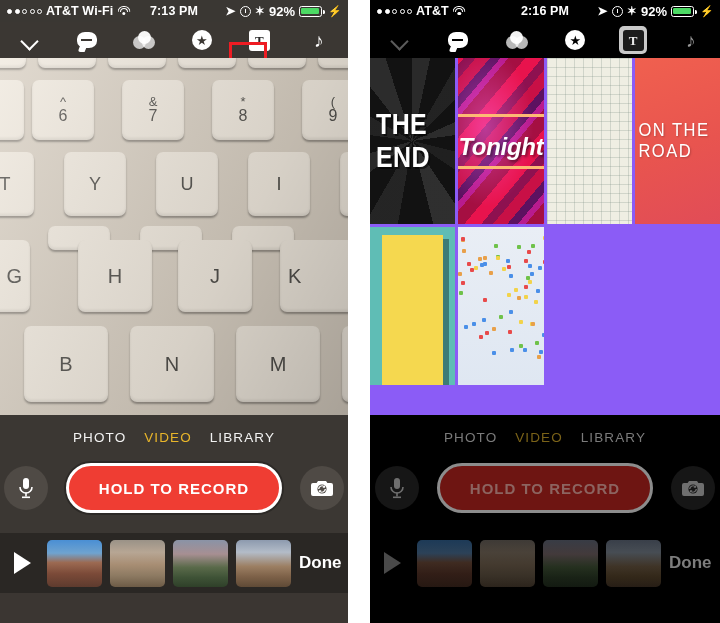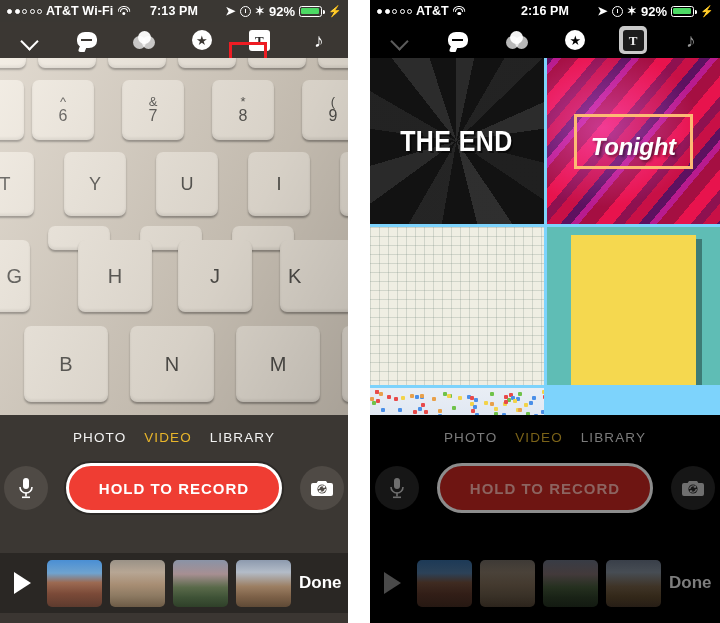--- a/index.html
+++ b/index.html
@@ -101,22 +101,22 @@
          display:flex; align-items:center; justify-content:center;
          color:#52504c; font-family:"Liberation Sans", sans-serif; font-weight:normal; }
   .key.two { flex-direction:column; line-height:1.05; }
   .key .sm { font-size:13px; }
   .key .lg { font-size:16px; }
   .kbd-grad { position:absolute; inset:0;
      background: linear-gradient(118deg, rgba(255,255,255,.22), rgba(0,0,0,.10) 62%, rgba(0,0,0,.22)); }
 
   
   .tgrid { position:relative; height:357px; display:grid;
-           grid-template-columns:1fr 1fr; grid-template-rows:166px 158px 33px;
-           gap:3px; background:#7dd3fc; overflow:hidden; }
+           grid-template-columns:1fr 1fr 1fr 1fr; grid-template-rows:166px 158px 33px;
+           gap:3px; background:#8b5cf6; overflow:hidden; }
   .tcard { position:relative; overflow:hidden; display:flex; align-items:center; justify-content:center; }
 
   .c-end { background:#121212; }
   .c-end .rays { position:absolute; inset:-20%;
     background:
       conic-gradient(from 0deg at 50% 50%,
         rgba(255,255,255,.10) 0deg 12deg, rgba(255,255,255,0) 12deg 30deg,
         rgba(255,255,255,.07) 30deg 46deg, rgba(255,255,255,0) 46deg 66deg,
         rgba(255,255,255,.11) 66deg 82deg, rgba(255,255,255,0) 82deg 104deg,
         rgba(255,255,255,.06) 104deg 124deg, rgba(255,255,255,0) 124deg 146deg,
@@ -163,21 +163,21 @@
     font-family:"Liberation Sans Narrow","Liberation Sans",sans-serif; transform:scaleX(.92);
     text-shadow:1px 1px 2px rgba(0,0,0,.22); }
 
   .c-teal { background:#5fbdb5; }
   .c-teal .bar { position:absolute; left:14%; right:14%; top:8px; bottom:-10px; background:#f5d84f;
     box-shadow: 6px 4px 0 rgba(0,0,0,.35); }
   .c-conf { background: linear-gradient(180deg,#e9eef5,#dfe7f2); position:relative; }
   .c-conf i { position:absolute; width:4px; height:4px; border-radius:1px; }
 
   
-  .controls { position:relative; height:138px; }
+  .controls { position:relative; height:118px; }
   .left  .controls { background:#3b3733; }
   .right .controls { background:#000; }
   .modes { display:flex; justify-content:center; gap:18px; padding-top:15px;
            font-size:13.5px; letter-spacing:1.1px; }
   .mode { color:#f2f2f2; cursor:pointer; }
   .mode.active { color:#e8b52a; }
   .right .mode { color:#7b7b7b; }
   .right .mode.active { color:#7a6218; }
 
   .recrow { display:flex; align-items:center; justify-content:center; gap:18px; margin-top:18px; }
@@ -427,20 +427,23 @@
       </div>
       <div class="tcard c-tonight">
         <div class="stripes"></div>
         <div class="glow"></div>
         <div class="box">
           <div class="lbl">Tonight</div>
         </div>
       </div>
       <div class="tcard c-step">
         <div class="graph"></div>
+      </div>
+      <div class="tcard c-road">
+        <div class="lbl">ON THE ROAD</div>
       </div>
       <div class="tcard c-teal">
         <div class="bar"></div>
       </div>
       <div class="tcard c-conf" id="confetti">
           <i style="left: 59.7056%; top: 29.9265%; background: rgb(74, 143, 232);"></i>
           <i style="left: 98.7092%; top: 67.2185%; background: rgb(74, 143, 232);"></i>
           <i style="left: 99.7373%; top: 20.9634%; background: rgb(232, 74, 74);"></i>
           <i style="left: 99.276%; top: 5.90341%; background: rgb(242, 211, 74);"></i>
           <i style="left: 3.02535%; top: 7.19935%; background: rgb(232, 160, 74);"></i>

